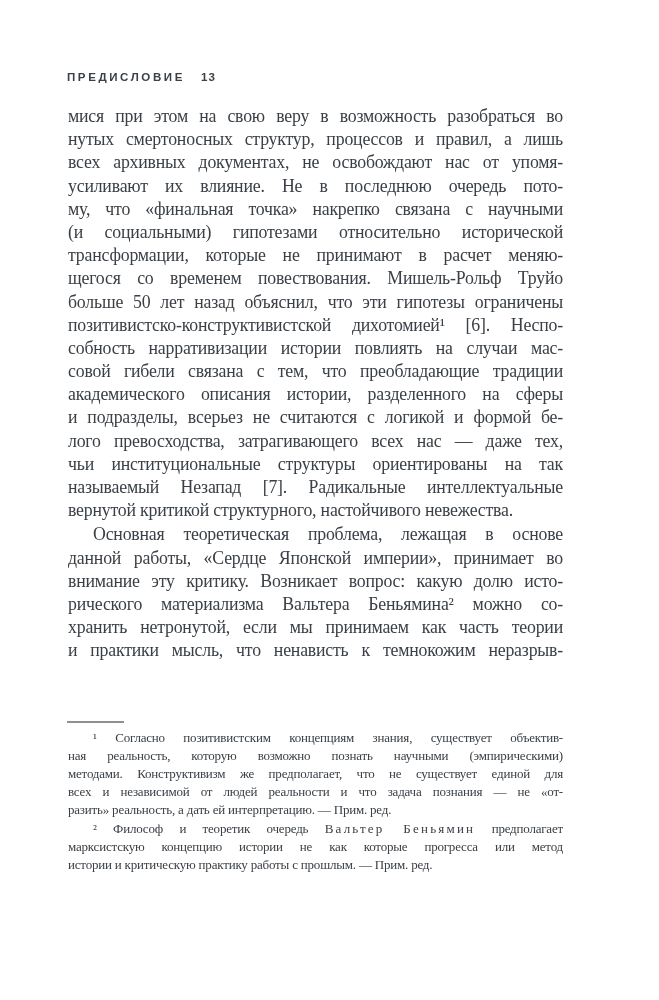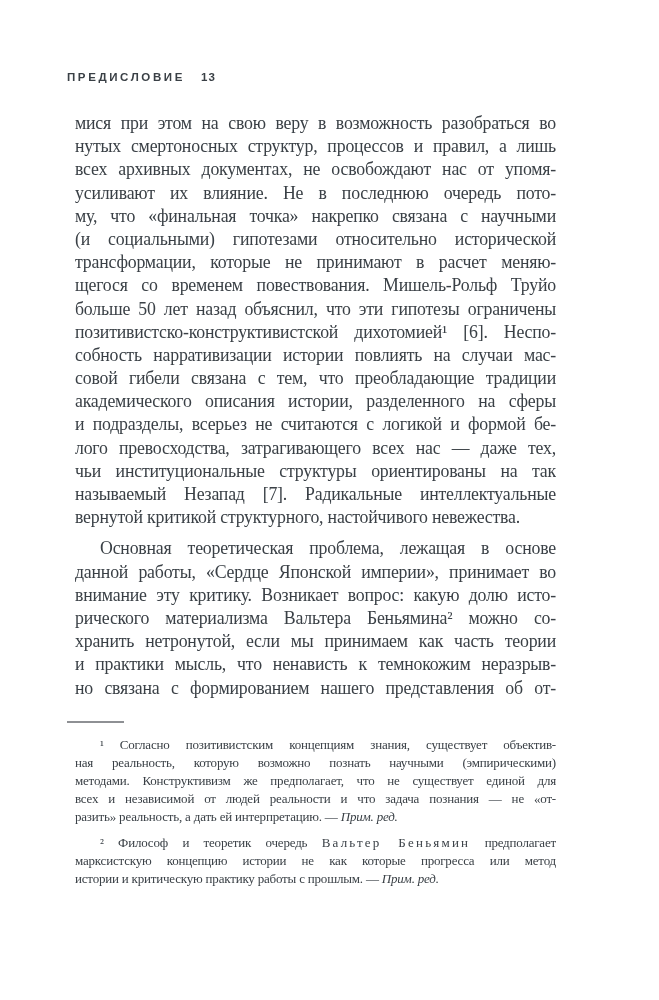--- a/index.html
+++ b/index.html
@@ -53,31 +53,31 @@
   }
   .footnotes {
     position: absolute;
     top: 728px;
     left: 67px;
     width: 497px;
     font-size: 13px;
     line-height: 18px;
     letter-spacing: -0.2px;
   }
-  .para { margin: 8px; }
+  .para { margin: 1px; }
   .para.indent .line:first-child { text-indent: 25px; }
   .line {
     text-align: justify;
     text-align-last: justify;
     overflow: hidden;
     max-height: 23.2px;
   }
   .footnotes .line { max-height: 18px; }
   .line.no-fill { text-align-last: left; }
-  .seg-italic { font-style: italic; }
+  .seg-italic { }
   .seg-spaced { letter-spacing: 2.2px; }
 </style>
 </head>
 <body>
 
 <div class="page">
 
   <div class="running-header">
     <span>ПРЕДИСЛОВИЕ</span><span class="pageno">13</span>
   </div>
@@ -103,21 +103,20 @@
         <div class="line"><span>называемый Незапад [7]. Радикальные интеллектуальные</span></div>
         <div class="line no-fill"><span>вернутой критикой структурного, настойчивого невежества.</span></div>
       </div>
       <div class="para indent">
         <div class="line"><span>Основная теоретическая проблема, лежащая в основе</span></div>
         <div class="line"><span>данной работы, «Сердце Японской империи», принимает во</span></div>
         <div class="line"><span>внимание эту критику. Возникает вопрос: какую долю исто-</span></div>
         <div class="line"><span>рического материализма Вальтера Беньямина² можно со-</span></div>
         <div class="line"><span>хранить нетронутой, если мы принимаем как часть теории</span></div>
         <div class="line"><span>и практики мысль, что ненависть к темнокожим неразрыв-</span></div>
-        <div class="line"><span>но связана с формированием нашего представления об от-</span></div>
       </div>
     </div>
 
   <div class="footnote-rule"></div>
 
   <div class="footnotes">
       <div class="para indent">
         <div class="line"><span>¹ Согласно позитивистским концепциям знания, существует объектив-</span></div>
         <div class="line"><span>ная реальность, которую возможно познать научными (эмпирическими)</span></div>
         <div class="line"><span>методами. Конструктивизм же предполагает, что не существует единой для</span></div>

